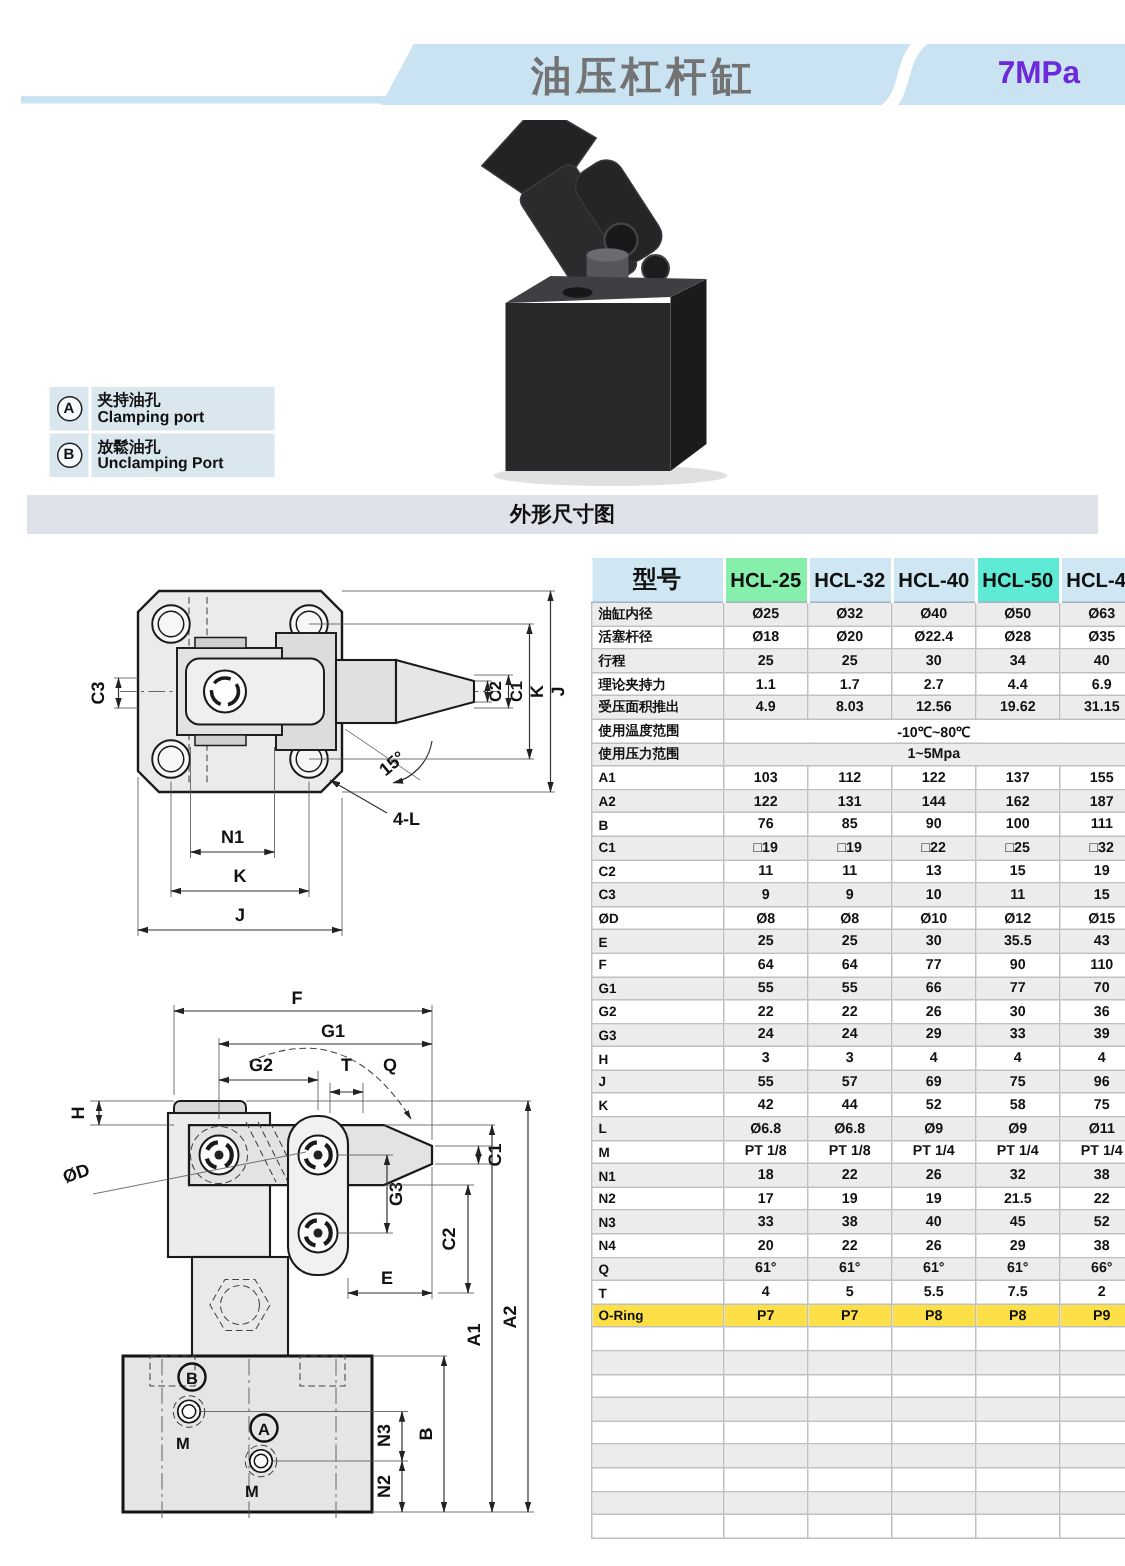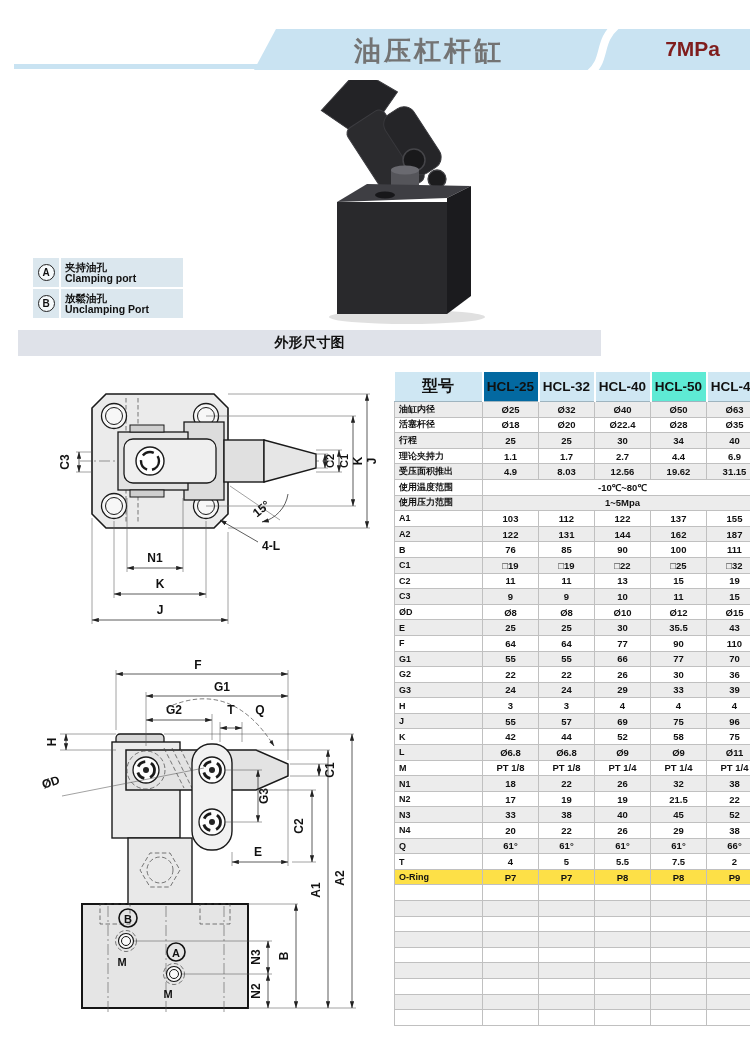--- a/index.html
+++ b/index.html
@@ -4,33 +4,33 @@
 <style>
   html,body{margin:0;padding:0;background:#fff;}
   #page{position:relative;width:750px;height:1044px;background:#fff;overflow:hidden;
         font-family:"Liberation Sans",sans-serif;color:#111;}
   
   .banner-line{position:absolute;left:14px;top:64px;width:250px;height:5px;}
   .banner-block{position:absolute;left:254px;top:29px;width:496px;height:41px;
                 clip-path:polygon(0 100%,22px 0,100% 0,100% 100%);}
   .banner-title{position:absolute;left:100px;top:4px;font-size:27px;font-weight:bold;
                 letter-spacing:3px;color:#737373;}
-  .banner-mpa{position:absolute;right:30px;top:8px;font-size:21px;font-weight:bold;color:#7f1d1d;}
+  .banner-mpa{position:absolute;right:30px;top:8px;font-size:21px;font-weight:bold;color:#6d28d9;}
   .banner-swoosh{position:absolute;left:325px;top:0;width:60px;height:41px;}
   
   .legend{position:absolute;left:33px;top:258px;width:150px;}
   .legend-row{display:flex;align-items:center;background:#dbe7ee;margin-bottom:2px;height:29px;}
   .legend-sym{width:26px;display:flex;justify-content:center;align-items:center;border-right:2px solid #fff;height:100%;}
   .legend-circ{width:15px;height:15px;border:1.6px solid #222;border-radius:50%;
                font-size:10px;font-weight:bold;display:flex;align-items:center;justify-content:center;background:#f6fafc;}
   .legend-txt{padding-left:4px;line-height:11px;}
   .legend-cn{font-size:10.5px;font-weight:bold;}
   .legend-en{font-size:10.5px;font-weight:bold;}
   
-  .section-bar{position:absolute;left:18px;top:330px;width:583px;height:26px;
+  .section-bar{position:absolute;left:18px;top:330px;width:714px;height:26px;
                display:flex;align-items:center;justify-content:center;
                font-size:14px;font-weight:bold;}
   
   #spec-table{position:absolute;left:394px;top:372px;width:368px;border-collapse:collapse;
               table-layout:fixed;}
   #spec-table th{height:29px;font-weight:bold;font-size:13.5px;text-align:center;
                  border-right:2px solid #fff;border-bottom:1px solid #9fb4bf;padding:0;}
   #spec-table th.lbl{font-size:16px;}
   #spec-table td{height:14.6px;font-size:9.5px;font-weight:bold;text-align:center;
                  border:0.8px solid #c0c0c0;padding:0;overflow:hidden;white-space:nowrap;}
@@ -378,21 +378,21 @@
       <col style="width:88px">
         <col style="width:56px">
         <col style="width:56px">
       <col style="width:56px">
         <col style="width:56px">
         <col style="width:56px">
     </colgroup>
     <thead>
         <tr>
           <th class="lbl" style="background: rgb(207, 231, 243);">型号</th>
-          <th style="background: #0369a1;">HCL-25</th>
+          <th style="background: #86efac;">HCL-25</th>
           <th style="background: rgb(207, 231, 243);">HCL-32</th>
           <th style="background: rgb(207, 231, 243);">HCL-40</th>
           <th style="background: #5eead4;">HCL-50</th>
           <th style="background: rgb(207, 231, 243);">HCL-48</th>
         </tr>
       </thead>
     <tbody>
         <tr style="background: rgb(236, 236, 236);">
           <td class="lbl">油缸内径</td>
           <td>Ø25</td>

